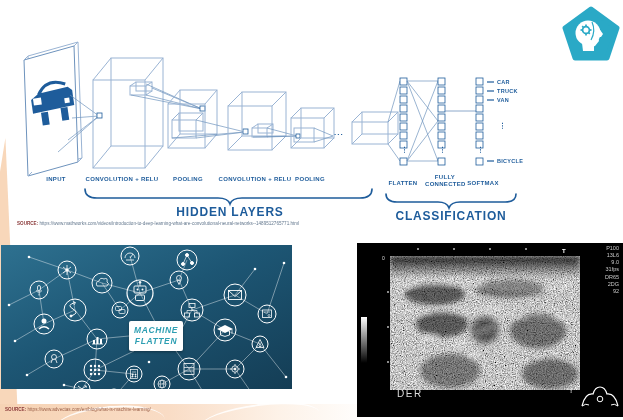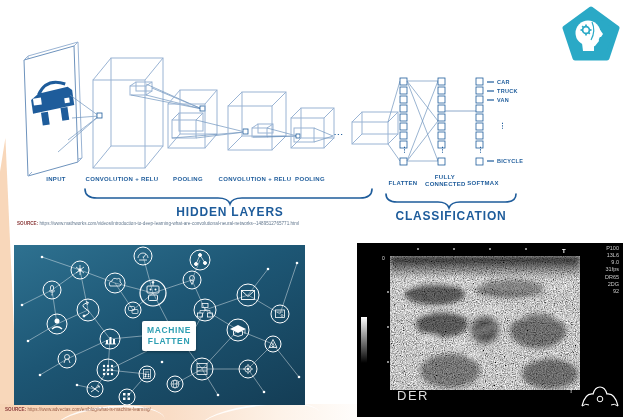--- a/index.html
+++ b/index.html
@@ -13,22 +13,22 @@
   .grp{position:absolute;color:#1e5c9b;font-weight:bold;font-size:12px;letter-spacing:.8px;
        transform:translateX(-50%);white-space:nowrap;}
   .out{position:absolute;color:#1e5c9b;font-weight:bold;font-size:5.5px;letter-spacing:.3px;}
   .vdots{position:absolute;color:#1e5c9b;font-size:7px;font-weight:bold;line-height:1;}
   .hdots{position:absolute;color:#1e5c9b;font-size:8px;font-weight:bold;letter-spacing:1px;}
   .src{position:absolute;font-size:4.6px;white-space:nowrap;}
   .src .lbl{font-weight:bold;color:#8b3a3a;}
   .src .url{color:#64788e;}
   .src.src2 .url{color:#9a5f48;}
   
-  .ml{position:absolute;left:14px;top:245px;width:291px;height:160px;
-      background:linear-gradient(155deg,#2e7190 0%,#1d5674 45%,#143d55 100%);overflow:hidden;}
+  .ml{position:absolute;left:1px;top:245px;width:291px;height:144px;
+      background:linear-gradient(155deg,#2e7190 0%,#1d5674 45%,#143d55 100%);overflow:hidden;font-style:italic;}
   .mlbox{position:absolute;left:128px;top:76px;width:54px;height:30px;background:#fff;
          border-radius:2px;box-shadow:0 1px 3px rgba(0,0,0,.35);display:flex;flex-direction:column;
          align-items:center;justify-content:center;color:#2e9fb3;font-weight:bold;font-size:8.5px;
          letter-spacing:.6px;line-height:1.25;}
   
   .us{position:absolute;left:357px;top:243px;width:266px;height:174px;background:#000;overflow:hidden;}
   .usp{position:absolute;right:4px;top:2px;text-align:right;color:#c9c9c9;font-size:5.5px;
        line-height:1.3;}
   .usp span{display:block;}
   .uslabel{position:absolute;color:#ddd;}
@@ -520,21 +520,21 @@
       <span>P100</span>
       <span>13L6</span>
       <span>9.0</span>
       <span>31fps</span>
       <span>DR65</span>
       <span>2DG</span>
       <span>92</span>
     </div>
     <span class="uslabel" style="left:205px;top:5px;font-size:6px;font-weight:bold;color:#fff;">T</span>
     <span class="uslabel" style="left:25px;top:12px;font-size:5px;">0</span>
-    <span class="uslabel" style="left:40px;top:145px;font-size:13px;letter-spacing:1.5px;">DER</span>
+    <span class="uslabel" style="left:40px;top:145px;font-size:10px;letter-spacing:1.5px;">DER</span>
     <span class="uslabel" style="left:213px;top:143px;font-size:8px;color:#fff;">!</span>
     <div class="tick" style="left:60px;top:5px;"></div>
     <div class="tick" style="left:96px;top:5px;"></div>
     <div class="tick" style="left:132px;top:5px;"></div>
     <div class="tick" style="left:168px;top:5px;"></div>
     <div class="tick" style="left:30px;top:48px;"></div>
     <div class="tick" style="left:30px;top:83px;"></div>
     <div class="tick" style="left:30px;top:118px;"></div>
     <svg class="abs" style="left:223px;top:141px;" width="40" height="28" viewBox="0 0 40 28">
       <path d="M2,22 Q5,9 13,10 Q15,3 20,3 Q25,3 27,10 Q35,9 38,22" stroke="#fff" stroke-width="1.2" fill="none"></path>

